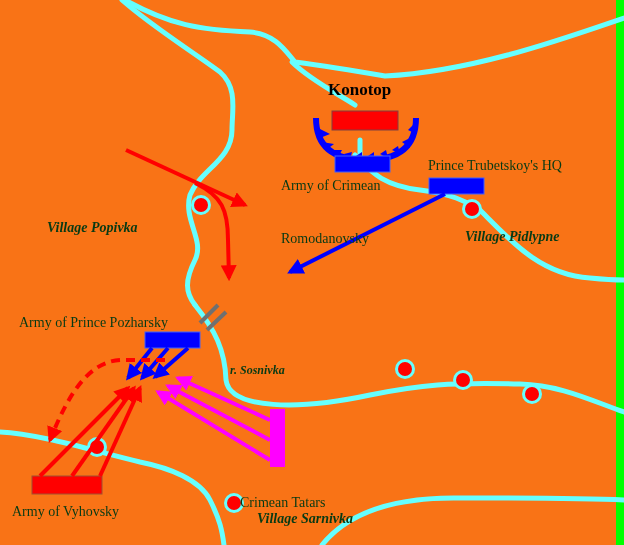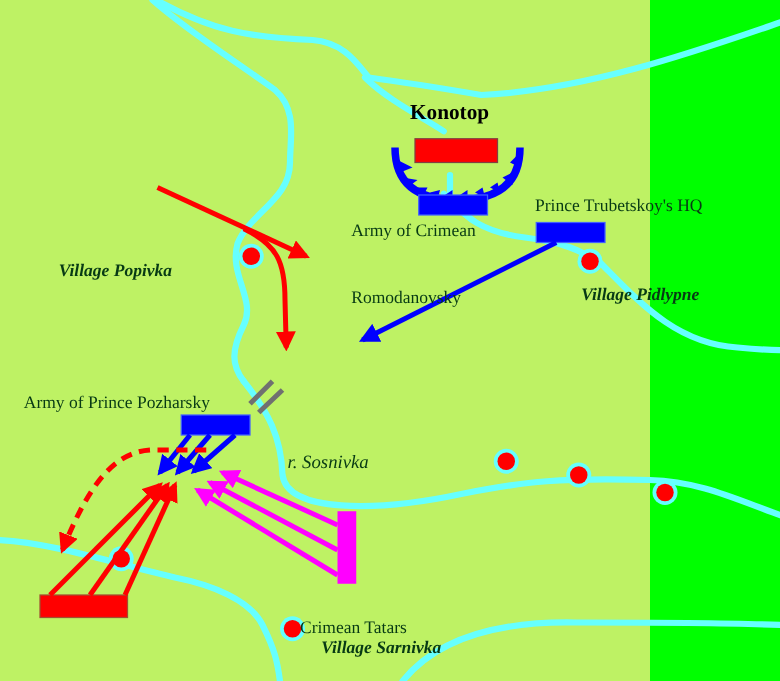--- a/index.html
+++ b/index.html
@@ -1,21 +1,21 @@
 <!DOCTYPE html>
 <html><head>
 <meta charset="utf-8">
 <style>
   html, body { margin: 0; padding: 0; }
   body { width: 624px; height: 545px; overflow: hidden; background: #00ff00; }
-  #map { position: relative; width: 520px; height: 545px; background: #bef264; }
+  #map { position: relative; width: 616px; height: 545px; background: #f97316; }
   #map svg { position: absolute; left: 0; top: 0; }
   .lbl { position: absolute; font-family: "Liberation Serif", serif; color: #073a14; white-space: nowrap; font-size: 14px; line-height: 16px; }
   .lbl.italic { font-style: italic; font-weight: bold; }
-  .lbl.river { font-style: italic; font-weight: normal; font-size: 15px; }
+  .lbl.river { font-style: italic; font-weight: bold; font-size: 12px; }
   .lbl.title { font-weight: bold; font-size: 17px; color: #000; }
 </style>
 </head>
 <body>
 
 <div id="map">
   <svg width="624" height="545" viewBox="0 0 624 545">
     <defs>
       <marker id="ahRed" viewBox="0 0 10 10" refX="8" refY="5" markerWidth="4" markerHeight="4" orient="auto">
         <path d="M0,0 L10,5 L0,10 Z" fill="#ff0000"></path>
@@ -110,19 +110,20 @@
       <path d="M270,420 L178,378" marker-end="url(#ahMag)"></path>
       <path d="M270,440 L168,386" marker-end="url(#ahMag)"></path>
       <path d="M270,460 L158,392" marker-end="url(#ahMag)"></path>
     </g>
   </svg>
 
   <div class="lbl title" style="left:328px; top:82px;">Konotop</div>
   <div class="lbl" style="left:281px; top:178px;">Army of Crimean</div>
   <div class="lbl" style="left:281px; top:195px;margin-top:36px;">Romodanovsky</div>
   <div class="lbl" style="left:428px; top:158px;">Prince Trubetskoy's HQ</div>
-  <div class="lbl italic" style="left:47px; top:210px;">Village Popivka</div>
+  <div class="lbl italic" style="left:47px; top:220px;">Village Popivka</div>
   <div class="lbl italic" style="left:465px; top:229px;font-style:italic;">Village Pidlypne</div>
   <div class="lbl" style="left:19px; top:315px;">Army of Prince Pozharsky</div>
   <div class="lbl river" style="left:230px; top:362px;">r. Sosnivka</div>
   <div class="lbl" style="left:240px; top:495px;">Crimean Tatars</div>
+  <div class="lbl" style="left:12px; top:504px;">Army of Vyhovsky</div>
   <div class="lbl italic" style="left:257px; top:511px;">Village Sarnivka</div>
 </div>
 
 </body></html>

